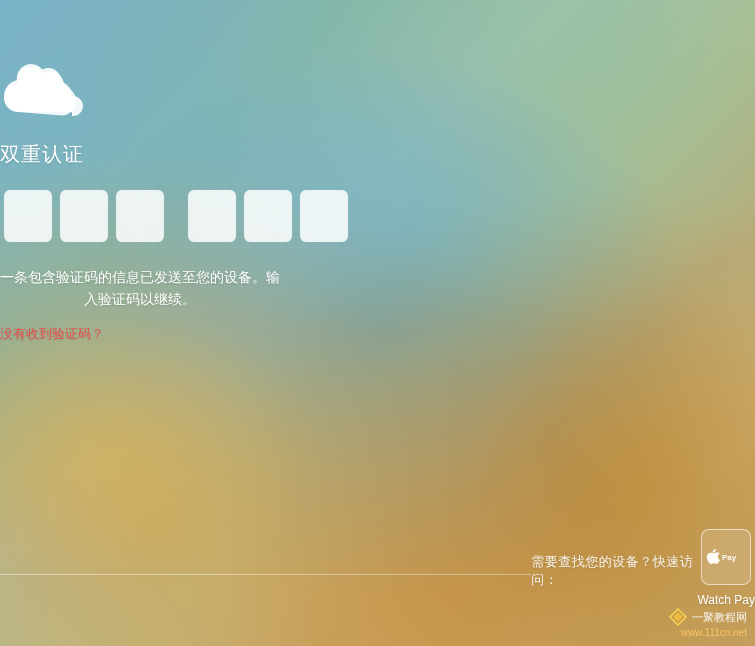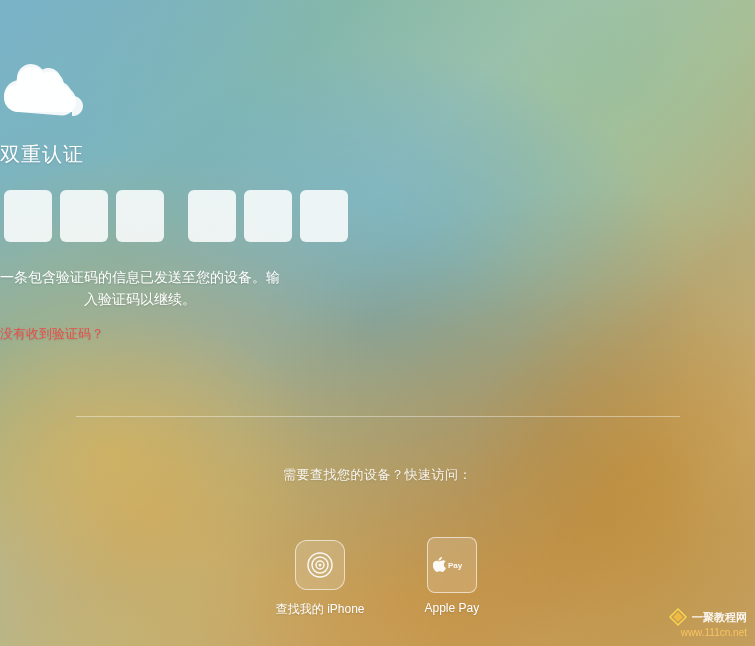--- a/index.html
+++ b/index.html
@@ -107,24 +107,23 @@
       text-decoration: none;
       opacity: 0.9;
       cursor: pointer;
       text-shadow: 0 1px 2px rgba(0,0,0,0.15);
     }
 
     .divider-section {
       margin-top: auto;
       width: 100%;
       display: flex;
-      flex-direction: column;
-      align-items: center;
-      padding-bottom: 0;
-      gap: 31px;
+      flex-direction: row;
+      align-items: center;
+      padding-bottom: 11px;
     }
 
     .divider-line {
       width: 80%;
       height: 1px;
       background: rgba(255,255,255,0.4);
       margin-bottom: 18px;
     }
 
     .quick-access-label {
@@ -220,21 +219,21 @@
     }
 
     .watermark-diamond {
       width: 20px;
       height: 20px;
     }
 
     .watermark-text1 {
       color: rgba(255,255,255,0.9);
       font-size: 11px;
-      font-weight: 700;
+      font-weight: 400;
     }
 
     .watermark-text2 {
       color: rgba(255,200,100,0.9);
       font-size: 10px;
       text-align: right;
     }
   </style>
 </head>
 <body>
@@ -266,47 +265,34 @@
 
   <div class="resend-link">没有收到验证码？</div>
 
   <div class="divider-section">
     <div class="divider-line"></div>
 
     <div class="quick-access-label">需要查找您的设备？快速访问：</div>
 
     <div class="device-buttons">
 
-      <div class="device-item">
-        <div class="device-icon">
-          <div class="findmy-icon">
-            <svg width="34" height="34" viewBox="0 0 34 34" fill="none" xmlns="http://www.w3.org/2000/svg">
-              <circle cx="17" cy="17" r="12" stroke="rgba(255,255,255,0.9)" stroke-width="1.5" fill="none"></circle>
-              <circle cx="17" cy="17" r="8" stroke="rgba(255,255,255,0.9)" stroke-width="1.5" fill="none"></circle>
-              <circle cx="17" cy="17" r="4" stroke="rgba(255,255,255,0.9)" stroke-width="1.5" fill="none"></circle>
-              <circle cx="17" cy="17" r="1.5" fill="rgba(255,255,255,0.9)"></circle>
-            </svg>
-          </div>
-        </div>
-        <div class="device-label">查找我的 iPhone</div>
-      </div>
 
       <div class="device-item">
         <div class="device-icon">
           <div class="applepay-icon">
             <svg width="38" height="20" viewBox="0 0 38 20" fill="none" xmlns="http://www.w3.org/2000/svg">
 
               <path d="M8 4.5C8.6 3.8 9 2.9 8.9 2C8.1 2 7.1 2.5 6.5 3.2C5.9 3.8 5.4 4.8 5.6 5.7C6.4 5.7 7.4 5.2 8 4.5Z" fill="rgba(255,255,255,0.95)"></path>
               <path d="M8.9 5.8C7.7 5.7 6.7 6.4 6.1 6.4C5.5 6.4 4.6 5.8 3.7 5.8C2.4 5.8 1.2 6.5 0.5 7.6C-0.9 9.9 0.1 13.3 1.5 15.1C2.2 16 3 17 4.1 17C5.1 16.9 5.5 16.3 6.7 16.3C7.9 16.3 8.2 17 9.3 16.9C10.4 16.9 11.1 16 11.8 15.1C12.6 14 12.9 13 12.9 12.9C12.9 12.9 10.8 12.1 10.8 9.7C10.8 7.6 12.5 6.6 12.6 6.5C11.6 5 10 4.8 8.9 5.8Z" fill="rgba(255,255,255,0.95)"></path>
 
               <text x="15" y="13" fill="rgba(255,255,255,0.95)" font-size="8" font-family="Arial" font-weight="600">Pay</text>
             </svg>
           </div>
         </div>
-        <div class="device-label">Apple Pay</div>
+        <div class="device-label">Watch Pay</div>
       </div>
 
 
     </div>
   </div>
 
 </div>
 
 <div class="watermark">
   <div class="watermark-logo">

